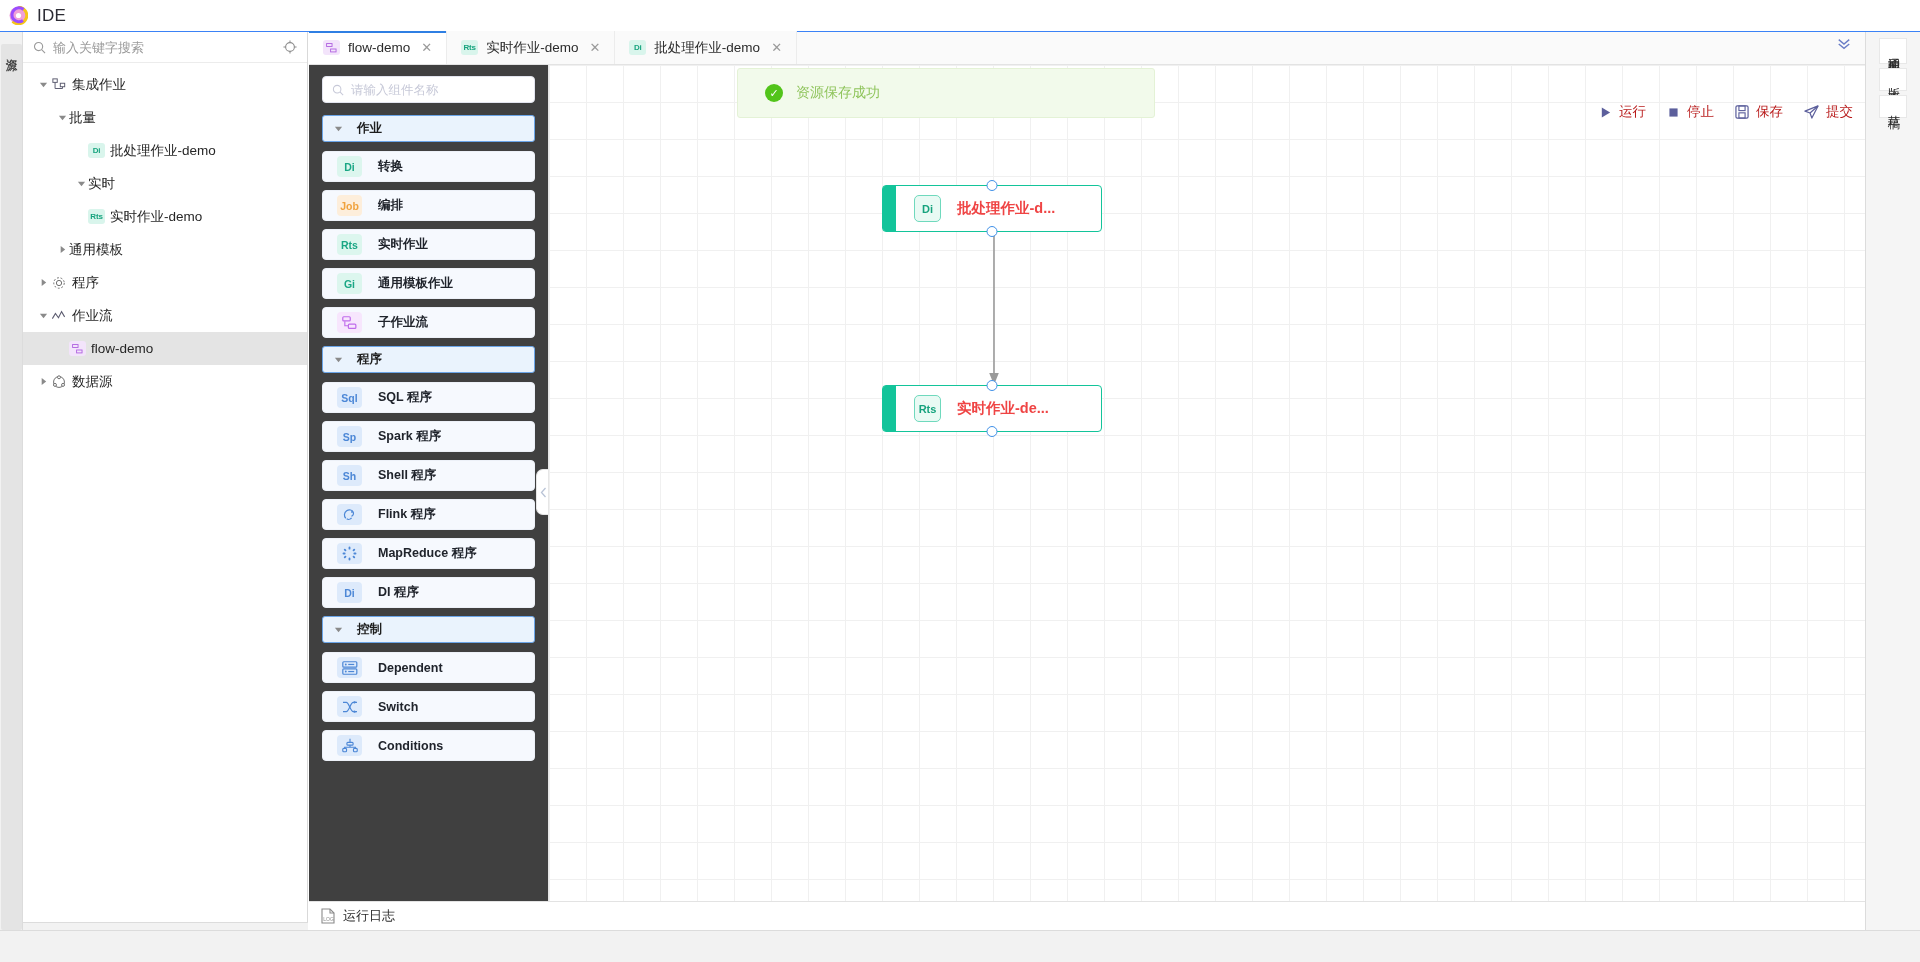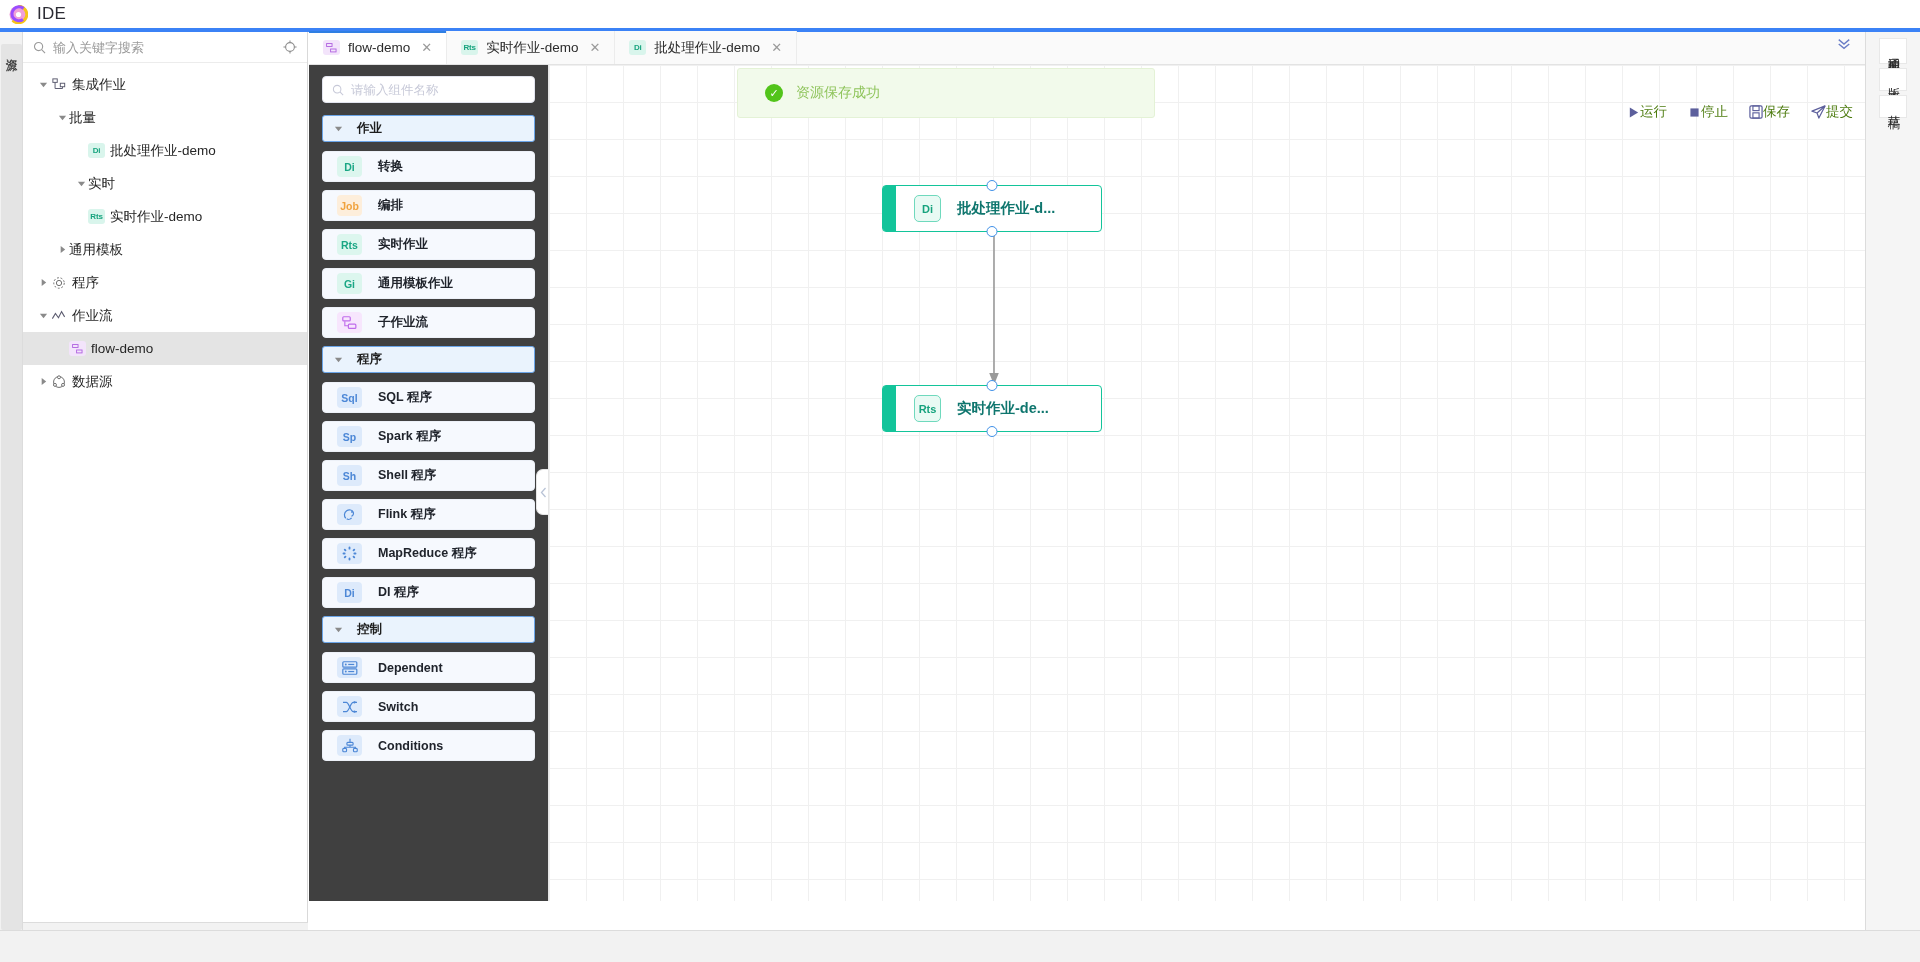--- a/index.html
+++ b/index.html
@@ -7,21 +7,21 @@
     width: 1920px; height: 962px;
     font-family: "Liberation Sans", "DejaVu Sans", sans-serif;
     background: #ffffff; overflow: hidden;
   }
   #app { position: relative; width: 1920px; height: 962px; background:#fff; }
 
   
   .appbar {
     position:absolute; left:0; top:0; width:1920px; height:32px;
     background:#ffffff; display:flex; align-items:center; gap:9px;
-    padding-left:9px; border-bottom:4px solid #3b82f6;
+    padding-left:9px; border-bottom:1px solid #3b82f6;
   }
   .logo-mark { width:19px; height:19px; flex:0 0 19px; position:relative; }
   .app-title { font-size:17px; color:#2b2b33; letter-spacing:.3px; }
 
   
   .rail {
     position:absolute; left:0; top:32px; width:23px; height:898px;
     background:#f2f2f2; border-right:1px solid #dcdcdc;
     display:flex; justify-content:center; padding-top:12px;
   }
@@ -166,36 +166,36 @@
     width:18px; height:18px; border-radius:50%; background:#52c41a;
     display:flex; align-items:center; justify-content:center;
     color:#fff; font-size:11px; font-weight:bold;
   }
   .toast-text { font-size:14px; color:#8fc45c; }
 
   .toolbar {
     position:absolute; right:12px; top:38px; display:flex; align-items:center; gap:21px; z-index:5;
   }
   .tbtn {
-    display:flex; align-items:center; font-size:13.5px;
-    color:#4d7c0f; cursor:pointer; user-select:none;
+    display:flex; align-items:center; gap:7px; font-size:13.5px;
+    color:#b91c1c; cursor:pointer; user-select:none;
   }
 
   .node {
     position:absolute; width:220px; height:47px; background:#fff;
     border:1.5px solid #13c49a; border-radius:4px; display:flex; align-items:center;
     overflow:visible; cursor:move; z-index:3;
   }
   .node-accent { width:13px; height:100%; background:#13c49a; flex:0 0 13px; border-radius:2px 0 0 2px; }
   .node-badge {
     width:27px; height:27px; border-radius:5px; border:1px solid #6fd9bd; background:#e9faf4;
     color:#17a37e; font-size:11px; font-weight:bold; margin-left:18px; flex:0 0 27px;
     display:flex; align-items:center; justify-content:center;
   }
-  .node-label { margin-left:16px; font-size:14.5px; font-weight:bold; color:#0f766e; white-space:nowrap; }
+  .node-label { margin-left:16px; font-size:14.5px; font-weight:bold; color:#ef4444; white-space:nowrap; }
   .port {
     position:absolute; left:50%; transform:translateX(-50%);
     width:11px; height:11px; border-radius:50%; background:#fff; border:1.5px solid #3f90e8;
   }
   .port.top { top:-6px; }
   .port.bottom { bottom:-6px; }
 
   .edge { position:absolute; z-index:2; }
 
   
@@ -630,20 +630,30 @@
               <div class="node-accent"></div>
               <div class="node-badge">Rts</div>
               <div class="node-label">实时作业-de...</div>
               <span class="port top"></span>
               <span class="port bottom"></span>
             </div>
           </div>
       </div>
     </div>
 
+    <div class="logbar">
+      <span>
+        <svg width="14" height="16" viewBox="0 0 14 16">
+          <path d="M1 1h8l4 4v10H1z" fill="none" stroke="#8a8a8a" stroke-width="1.1"></path>
+          <path d="M9 1v4h4" fill="none" stroke="#8a8a8a" stroke-width="1.1"></path>
+          <text x="2.3" y="13" font-size="5" fill="#8a8a8a" font-family="Liberation Sans, sans-serif">LOG</text>
+        </svg>
+      </span>
+      <span class="logbar-text">运行日志</span>
+    </div>
   </div>
 
   <div class="right-rail" id="right-rail">
       <div class="rtab">通用配置</div>
       <div class="rtab">版本</div>
       <div class="rtab">草稿</div>
     </div>
 
   <div class="bottom-strip"></div>
 </div>

